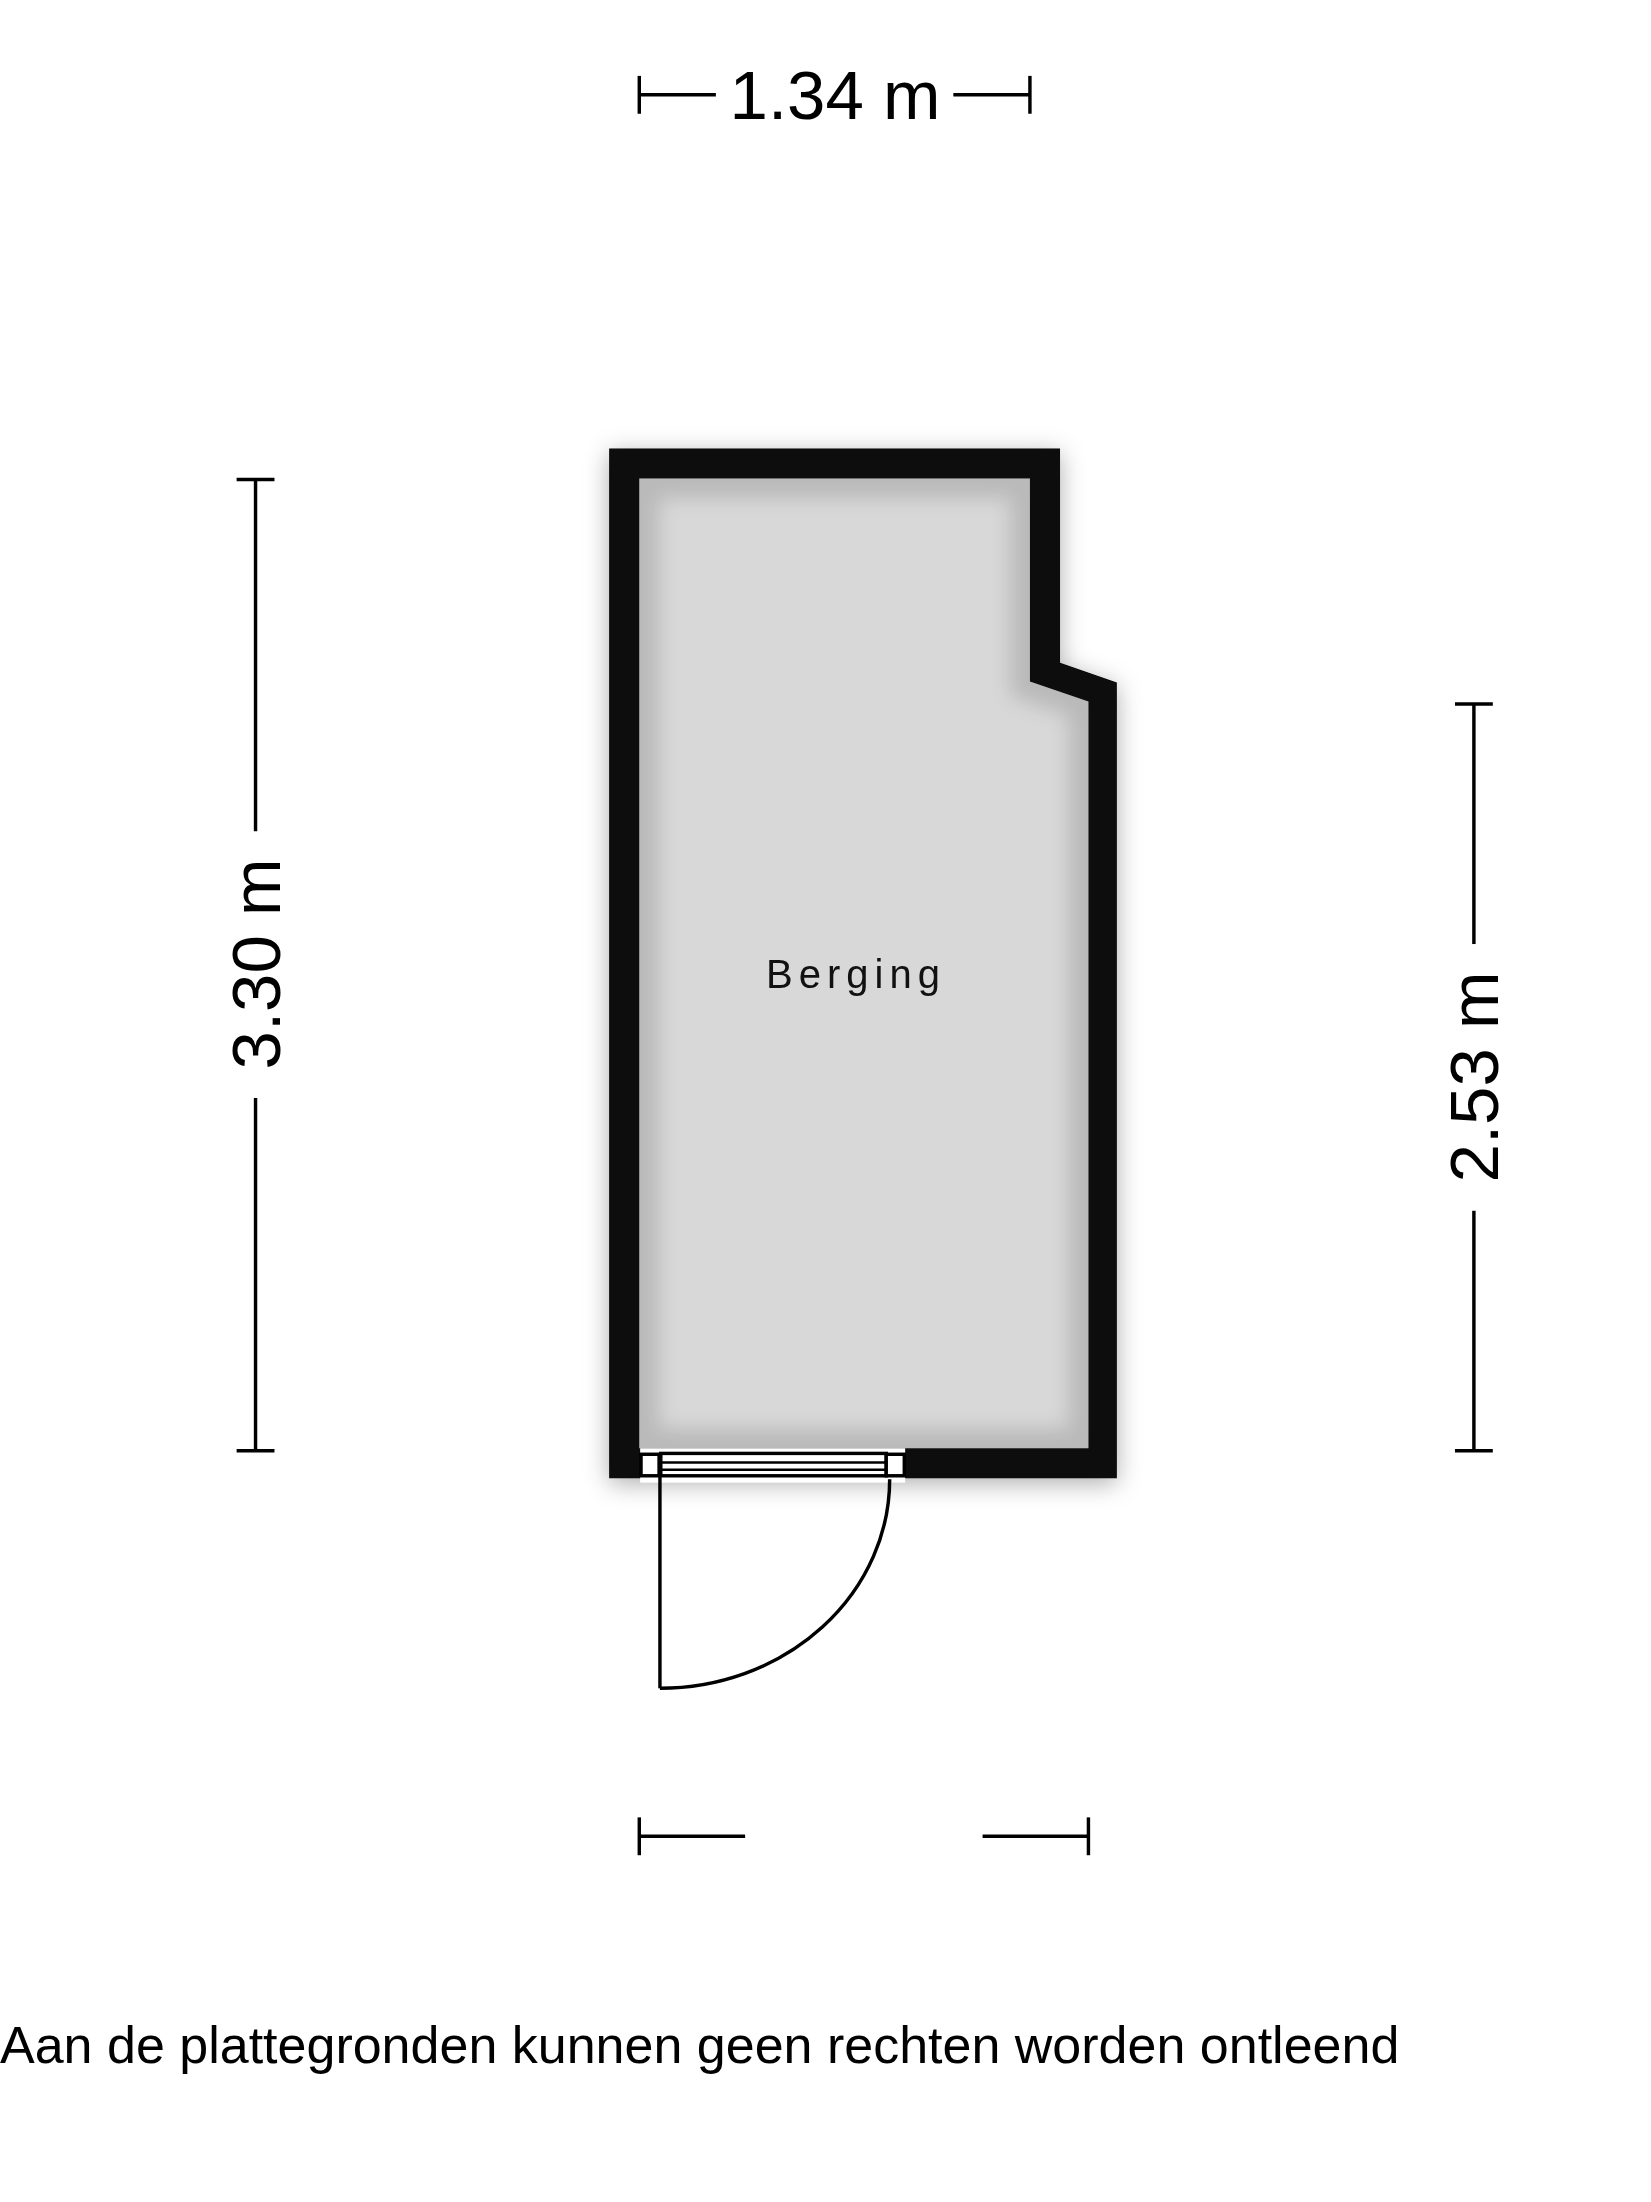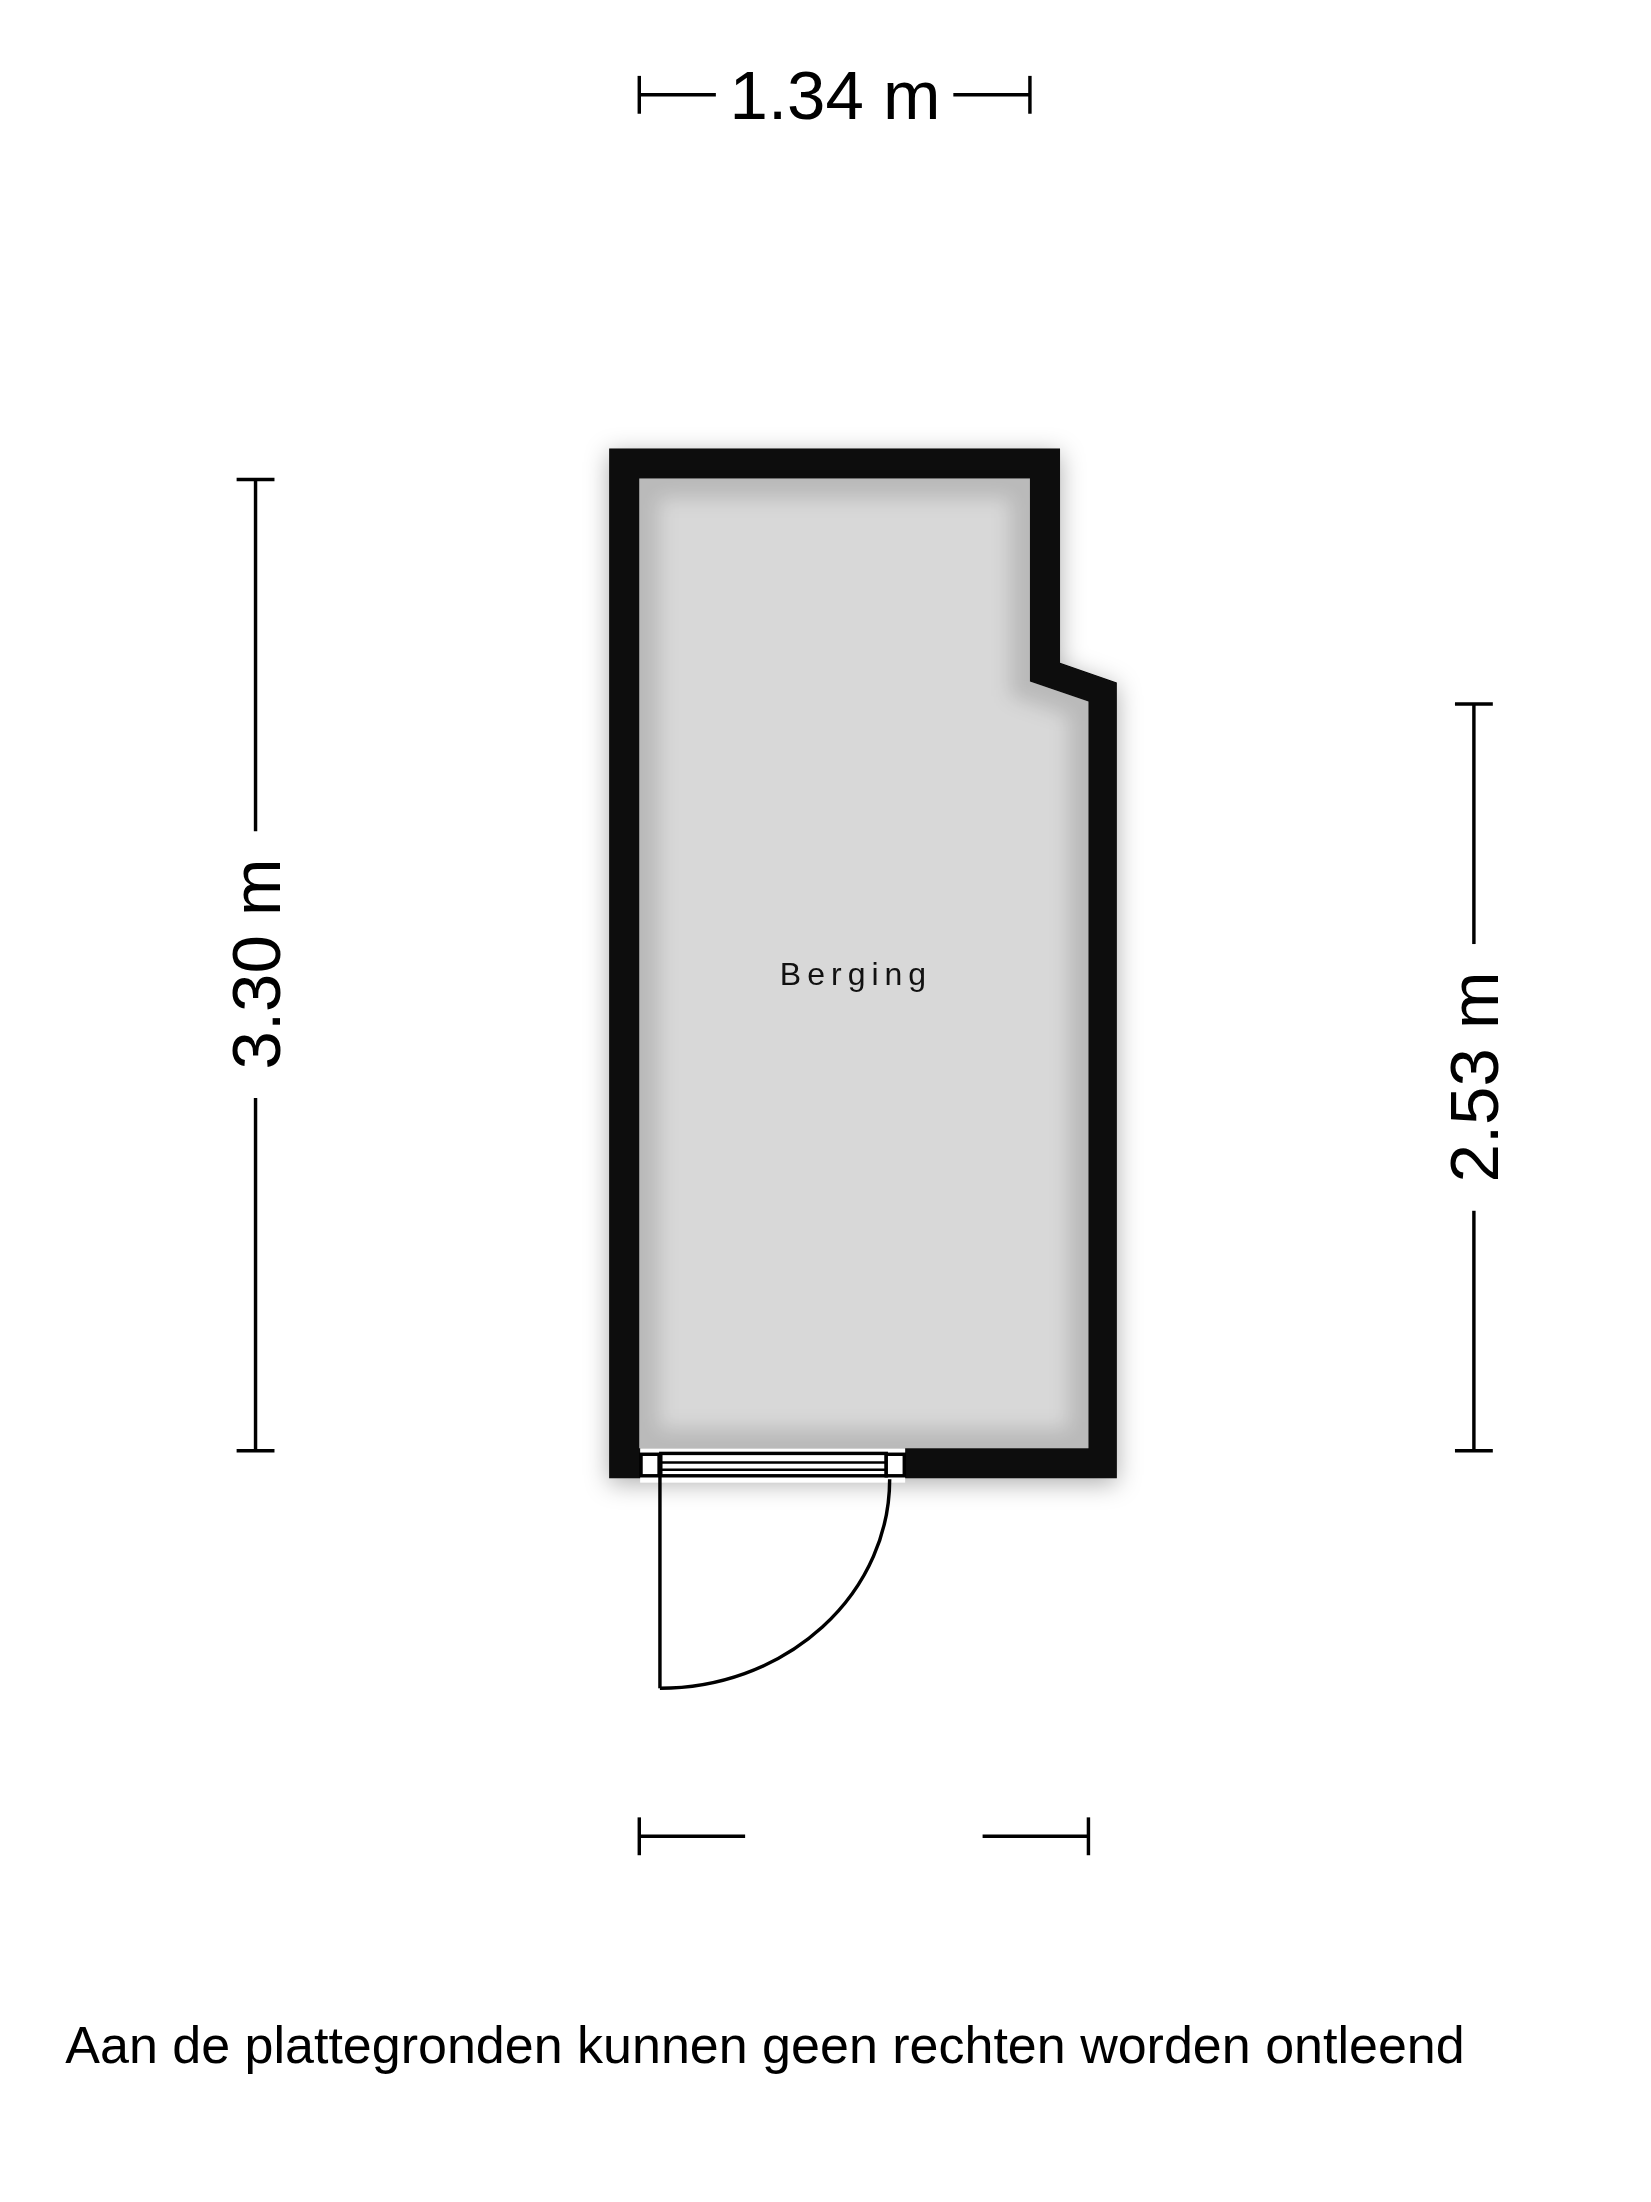--- a/index.html
+++ b/index.html
@@ -26,29 +26,29 @@
     line-height: 1;
   }
   .dim-label {
     font-size: 69px;
     letter-spacing: 0px;
   }
   .dim-label.vertical {
     transform: translate(-50%, -50%) rotate(-90deg);
   }
   .room-label {
-    font-size: 32px;
+    font-size: 40px;
     letter-spacing: 6px;
     color: #111111;
   }
   .footer-line {
     position: absolute;
     left: 0;
     width: 100%;
-    text-align: center;
+    text-align: left;
     font-size: 52px;
     line-height: 1.15;
     color: #000000;
   }
   .footer-disclaimer { top: 2016px; }
   .footer-copyright  { top: 2077px; }
 </style>
 </head>
 <body>
 

